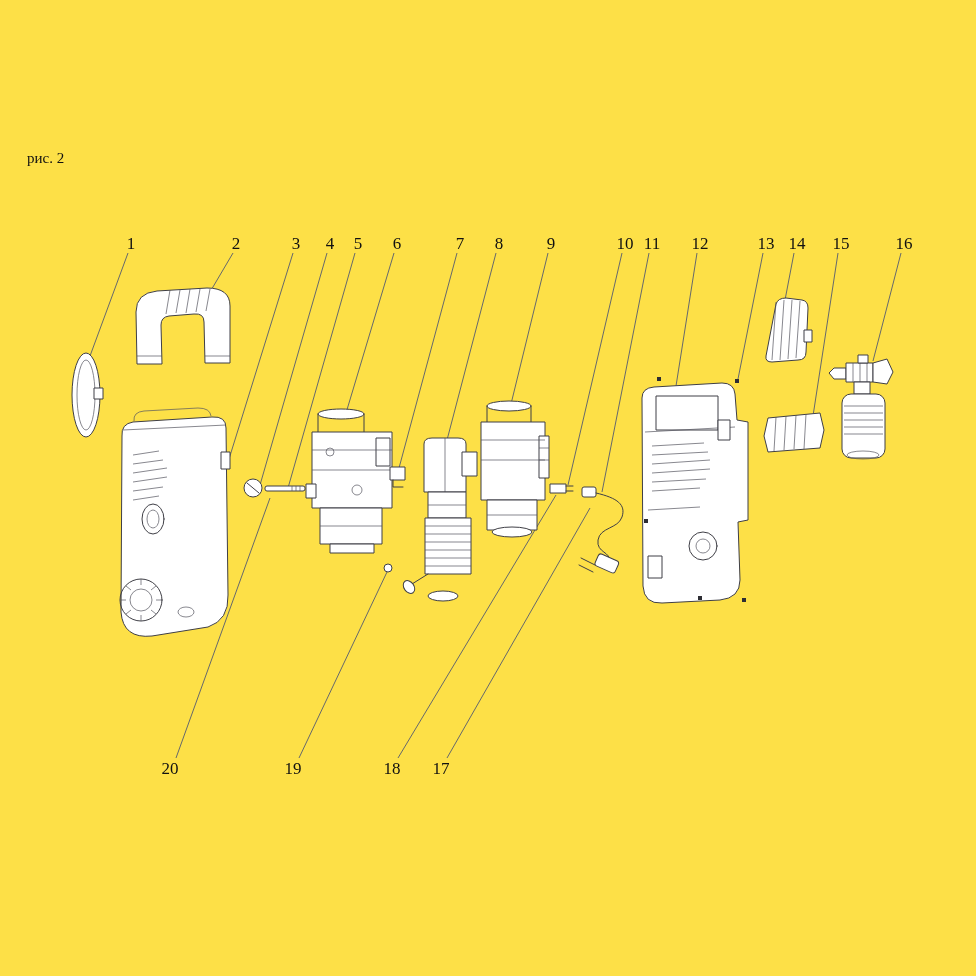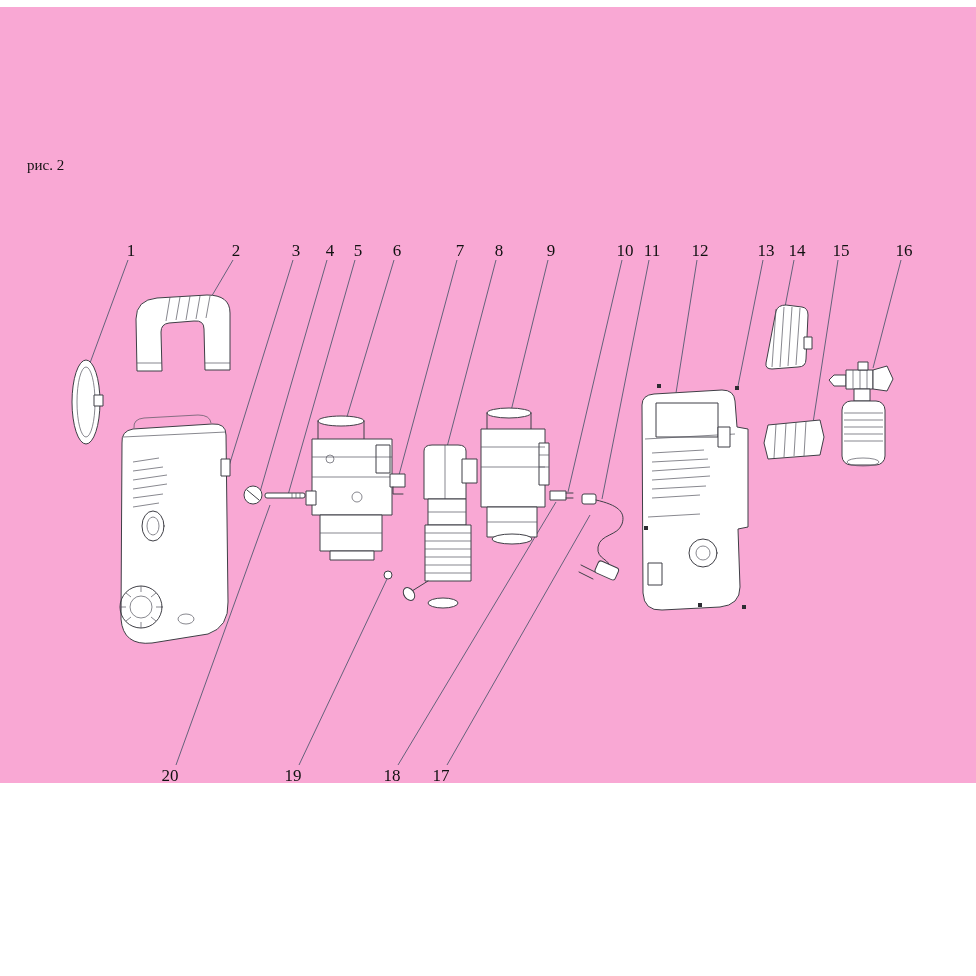--- a/index.html
+++ b/index.html
@@ -1,16 +1,16 @@
 <!DOCTYPE html>
 <html><head>
 <meta charset="utf-8">
 <style>
   html,body{margin:0;padding:0;background:#ffffff;}
-  .stage{position:relative;width:976px;height:776px;background:#f9a8d4;overflow:hidden;margin-top:7px;}
+  .stage{position:relative;width:976px;height:976px;background:#fde047;overflow:hidden;}
   svg{display:block;width:976px;height:976px;}
   .lbl{font-family:"Liberation Serif","DejaVu Serif",serif;font-size:17px;fill:#111;}
   .caption{font-family:"Liberation Serif","DejaVu Serif",serif;font-size:15px;fill:#111;}
   .ln{stroke:#3f3f46;stroke-width:1;fill:none;stroke-linecap:round;stroke-linejoin:round;}
   .fw{stroke:#3f3f46;stroke-width:1;fill:#ffffff;stroke-linejoin:round;}
   .thin{stroke:#55555e;stroke-width:.7;fill:none;}
   .leader{stroke:#545a70;stroke-width:.9;fill:none;}
   .scr{fill:#2d2d33;stroke:none;}
 </style>
 </head>

